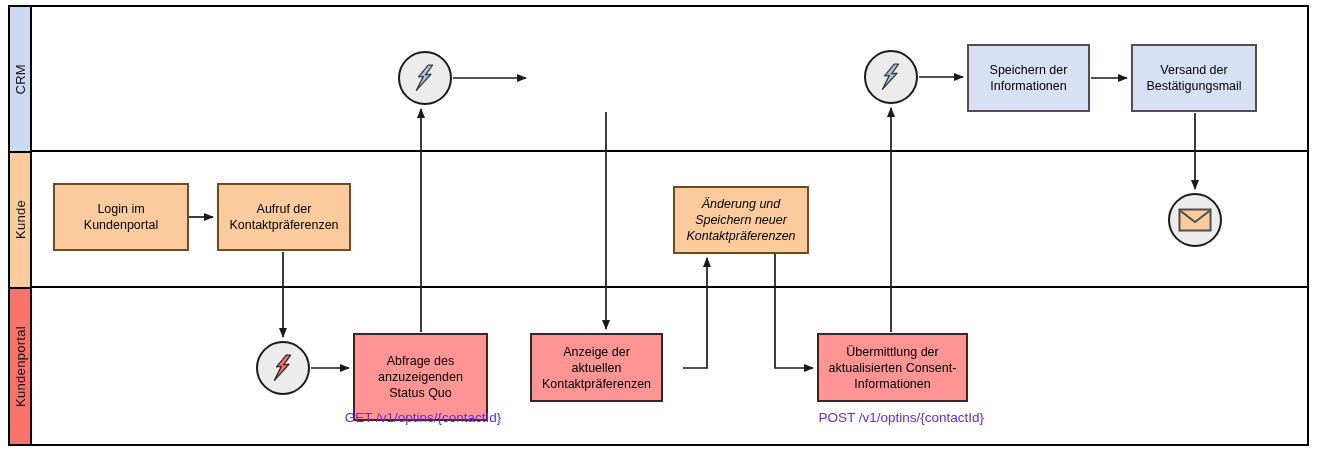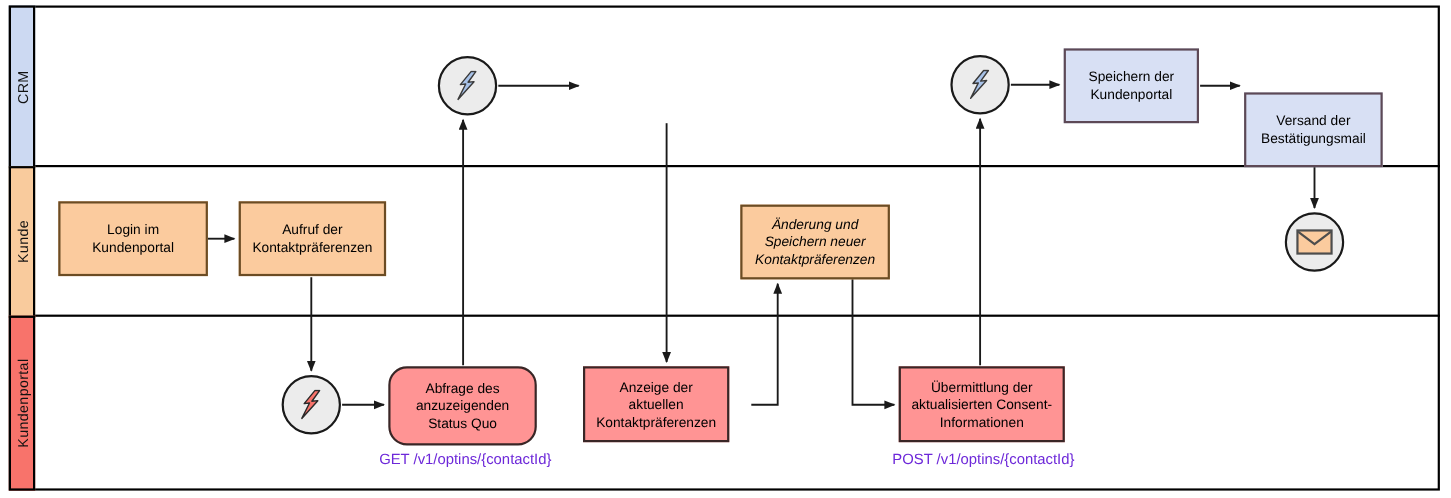--- a/index.html
+++ b/index.html
@@ -80,23 +80,23 @@
     <svg width="22" height="28" viewBox="0 0 20 26">
       <path d="M13 1 L4 12 L8.5 11.5 L2 24.5 L15.5 9.5 L10.5 10 L17 1 Z" fill="#a8c2e8" stroke="#3a3a3a" stroke-width="1.2" stroke-linejoin="round"></path>
     </svg>
   </div>
   <div class="circle" style="left:864px;top:50px;">
     <svg width="22" height="28" viewBox="0 0 20 26">
       <path d="M13 1 L4 12 L8.5 11.5 L2 24.5 L15.5 9.5 L10.5 10 L17 1 Z" fill="#a8c2e8" stroke="#3a3a3a" stroke-width="1.2" stroke-linejoin="round"></path>
     </svg>
   </div>
   <div class="node blue" style="left:967px;top:44px;width:123px;height:68px;">
-    <span>Speichern der Kundenportal</span>
+    <span>Speichern der Informationen</span>
   </div>
-  <div class="node blue" style="left:1131px;top:44px;width:126px;height:68px;margin-top:40px;">
+  <div class="node blue" style="left:1131px;top:44px;width:126px;height:68px;">
     <span>Versand der Bestätigungsmail</span>
   </div>
 
   <div class="node orange" style="left:53px;top:183px;width:136px;height:68px;justify-content:center;">
     <span>Login im Kundenportal</span>
   </div>
   <div class="node orange" style="left:217px;top:183px;width:134px;height:68px;">
     <span>Aufruf der Kontaktpräferenzen</span>
   </div>
   <div class="node orange" style="left:673px;top:186px;width:136px;height:68px;font-style:italic;">
@@ -107,26 +107,26 @@
       <rect x="1.5" y="1.5" width="31" height="21" fill="#fbcb9e" stroke="#4d4d4d" stroke-width="2"></rect>
       <path d="M2 2.5 L17 14 L32 2.5" fill="none" stroke="#4d4d4d" stroke-width="2"></path>
     </svg>
   </div>
 
   <div class="circle" style="left:256px;top:341px;">
     <svg width="22" height="28" viewBox="0 0 20 26">
       <path d="M13 1 L4 12 L8.5 11.5 L2 24.5 L15.5 9.5 L10.5 10 L17 1 Z" fill="#f8736b" stroke="#2a2a2a" stroke-width="1.2" stroke-linejoin="round"></path>
     </svg>
   </div>
-  <div class="node red" style="left:353px;top:333px;width:135px;height:72px;border-radius:17px;">
+  <div class="node red" style="left:353px;top:333px;width:135px;height:88px;">
     <span>Abfrage des anzuzeigenden Status Quo</span>
   </div>
   <div class="node red" style="left:530px;top:333px;width:133px;height:69px;">
     <span>Anzeige der aktuellen Kontaktpräferenzen</span>
   </div>
   <div class="node red" style="left:817px;top:333px;width:151px;height:69px;">
     <span>Übermittlung der aktualisierten Consent-Informationen</span>
   </div>
 
   <div class="api-label" style="left:338px;top:410px;width:170px;">GET /v1/optins/{contactId}</div>
-  <div class="api-label" style="left:804px;top:410px;width:180px;">POST /v1/optins/{contactId}</div>
+  <div class="api-label" style="left:804px;top:410px;width:180px;text-align:right;">POST /v1/optins/{contactId}</div>
 
 </div>
 
 </body></html>

